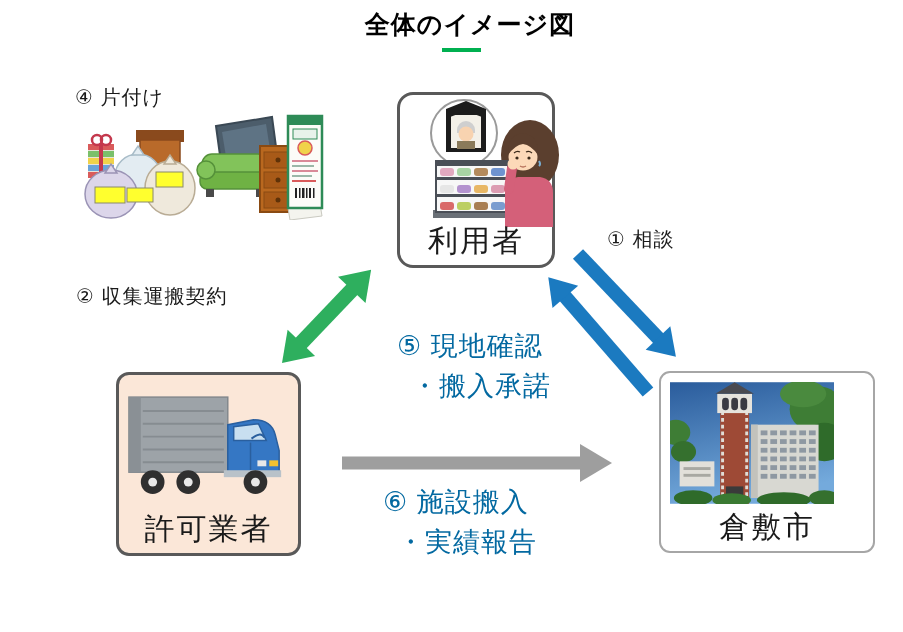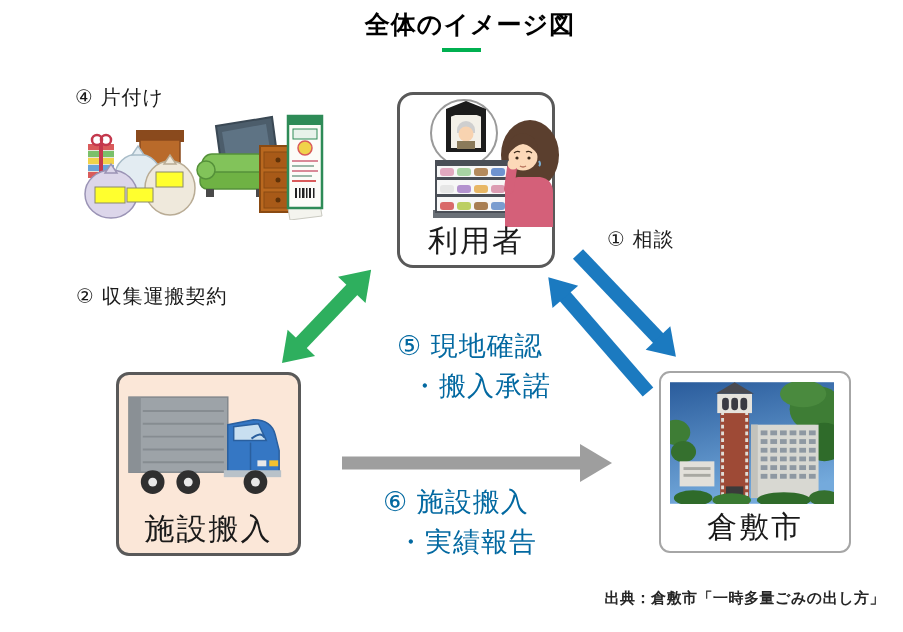--- a/index.html
+++ b/index.html
@@ -19,21 +19,21 @@
   .node{
     box-sizing:border-box;background:#fff;
     border:3px solid var(--box-border-dark,#595959);
   }
   .node .node-label{
     position:absolute;left:0;right:0;bottom:3px;text-align:center;
     font-size:30px;color:#1a1a1a;letter-spacing:2px;
   }
   #node-user{left:373px;top:92px;width:158px;height:176px;border-radius:16px;margin-left:24px;}
   #node-contractor{left:116px;top:372px;width:185px;height:184px;border-radius:13px;background:var(--contractor-bg,#fbe7d8);}
-  #node-city{left:659px;top:371px;width:192px;height:182px;border-radius:11px;border:2px solid var(--box-border-light,#a6a6a6);}
+  #node-city{left:659px;top:371px;width:216px;height:182px;border-radius:11px;border:2px solid var(--box-border-light,#a6a6a6);}
   .arrow-blue{fill:var(--arrow-blue,#1b7ac0);}
   .arrow-green{fill:var(--arrow-green,#2eaf5e);}
   .arrow-gray{fill:var(--arrow-gray,#9e9e9e);}
   .source{
     left:0;top:589px;width:885px;text-align:right;
     font-size:15px;font-weight:600;color:#262626;letter-spacing:0.5px;
   }
   svg{display:block;}
 </style>
 </head>
@@ -170,21 +170,21 @@
       <rect x="100" y="80" width="58" height="7" fill="#b9c2c9"></rect>
       <rect x="134" y="70" width="9" height="6" fill="#e8e8e8"></rect>
       <rect x="146" y="70" width="9" height="6" fill="#f2c12e"></rect>
       <circle cx="28" cy="92" r="12" fill="#2f2f2f"></circle>
         <circle cx="28" cy="92" r="4.5" fill="#e8e8e8"></circle>
       <circle cx="64" cy="92" r="12" fill="#2f2f2f"></circle>
         <circle cx="64" cy="92" r="4.5" fill="#e8e8e8"></circle>
       <circle cx="132" cy="92" r="12" fill="#2f2f2f"></circle>
         <circle cx="132" cy="92" r="4.5" fill="#e8e8e8"></circle>
     </svg>
-    <div class="node-label">施設搬入</div>
+    <div class="node-label">許可業者</div>
   </div>
 
   <div class="abs node" id="node-city">
     <svg class="abs" style="left:9px;top:9px;" width="164" height="122" viewBox="0 0 170 126">
       <defs>
         <linearGradient id="sky" x1="0" y1="0" x2="0.25" y2="1">
           <stop offset="0" stop-color="#2a5c9c"></stop>
             <stop offset="1" stop-color="#74aadc"></stop>
         </linearGradient>
       </defs>
@@ -280,15 +280,14 @@
   <div class="abs step-multi" style="left:397px;top:326px;">
     <div class="line1">⑤ 現地確認</div>
     <div class="line2">・搬入承諾</div>
   </div>
 
   <div class="abs step-multi" style="left:383px;top:482px;">
     <div class="line1">⑥ 施設搬入</div>
     <div class="line2">・実績報告</div>
   </div>
 
-  <div class="abs source">出典：倉敷市「一時多量ごみの出し方」</div>
 
 </div>
 
 </body></html>

